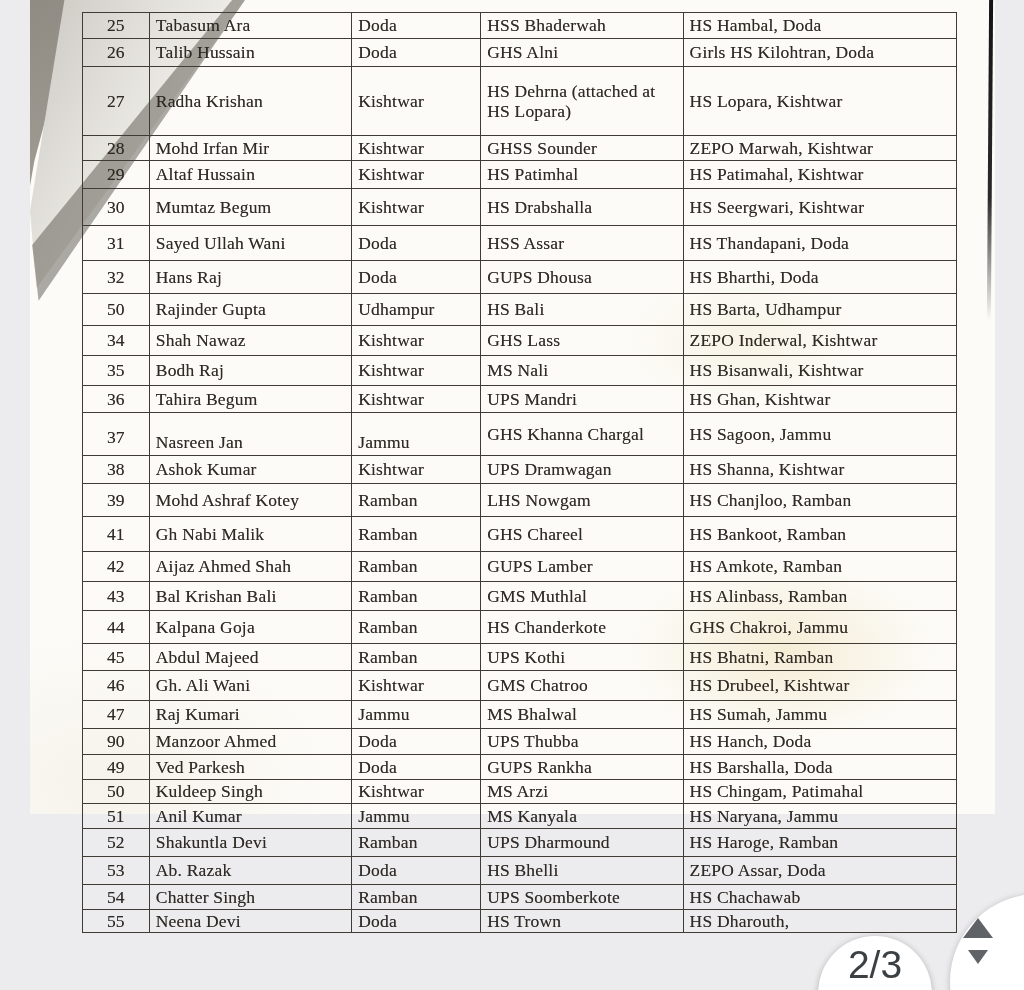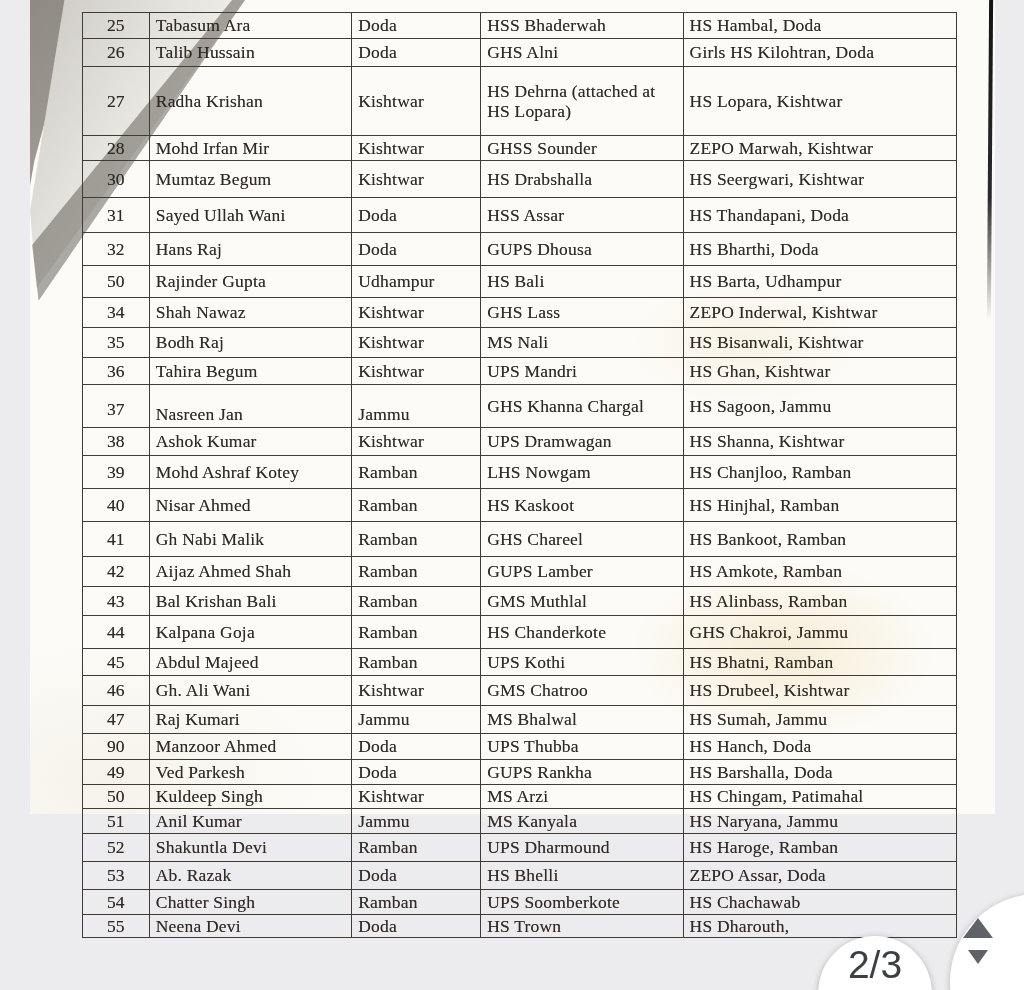--- a/index.html
+++ b/index.html
@@ -97,20 +97,27 @@
             <td class="c-from">HS Dehrna (attached at HS Lopara)</td>
             <td class="c-to">HS Lopara, Kishtwar</td>
           </tr>
           <tr style="height: 25px;">
             <td class="c-sno">28</td>
             <td class="c-name">Mohd Irfan Mir</td>
             <td class="c-district">Kishtwar</td>
             <td class="c-from">GHSS Sounder</td>
             <td class="c-to">ZEPO Marwah, Kishtwar</td>
           </tr>
+          <tr style="height: 28px;">
+            <td class="c-sno">29</td>
+            <td class="c-name">Altaf Hussain</td>
+            <td class="c-district">Kishtwar</td>
+            <td class="c-from">HS Patimhal</td>
+            <td class="c-to">HS Patimahal, Kishtwar</td>
+          </tr>
           <tr style="height: 37px;">
             <td class="c-sno">30</td>
             <td class="c-name">Mumtaz Begum</td>
             <td class="c-district">Kishtwar</td>
             <td class="c-from">HS Drabshalla</td>
             <td class="c-to">HS Seergwari, Kishtwar</td>
           </tr>
           <tr style="height: 35px; padding-left: 30px;">
             <td class="c-sno">31</td>
             <td class="c-name">Sayed Ullah Wani</td>
@@ -167,27 +174,20 @@
             <td class="c-from">UPS Dramwagan</td>
             <td class="c-to">HS Shanna, Kishtwar</td>
           </tr>
           <tr style="height: 33px;">
             <td class="c-sno">39</td>
             <td class="c-name">Mohd Ashraf Kotey</td>
             <td class="c-district">Ramban</td>
             <td class="c-from">LHS Nowgam</td>
             <td class="c-to">HS Chanjloo, Ramban</td>
           </tr>
-          <tr style="height: 33px;">
-            <td class="c-sno">40</td>
-            <td class="c-name">Nisar Ahmed</td>
-            <td class="c-district">Ramban</td>
-            <td class="c-from">HS Kaskoot</td>
-            <td class="c-to">HS Hinjhal, Ramban</td>
-          </tr>
           <tr style="height: 35px;">
             <td class="c-sno">41</td>
             <td class="c-name">Gh Nabi Malik</td>
             <td class="c-district">Ramban</td>
             <td class="c-from">GHS Chareel</td>
             <td class="c-to">HS Bankoot, Ramban</td>
           </tr>
           <tr style="height: 30px;">
             <td class="c-sno">42</td>
             <td class="c-name">Aijaz Ahmed Shah</td>

